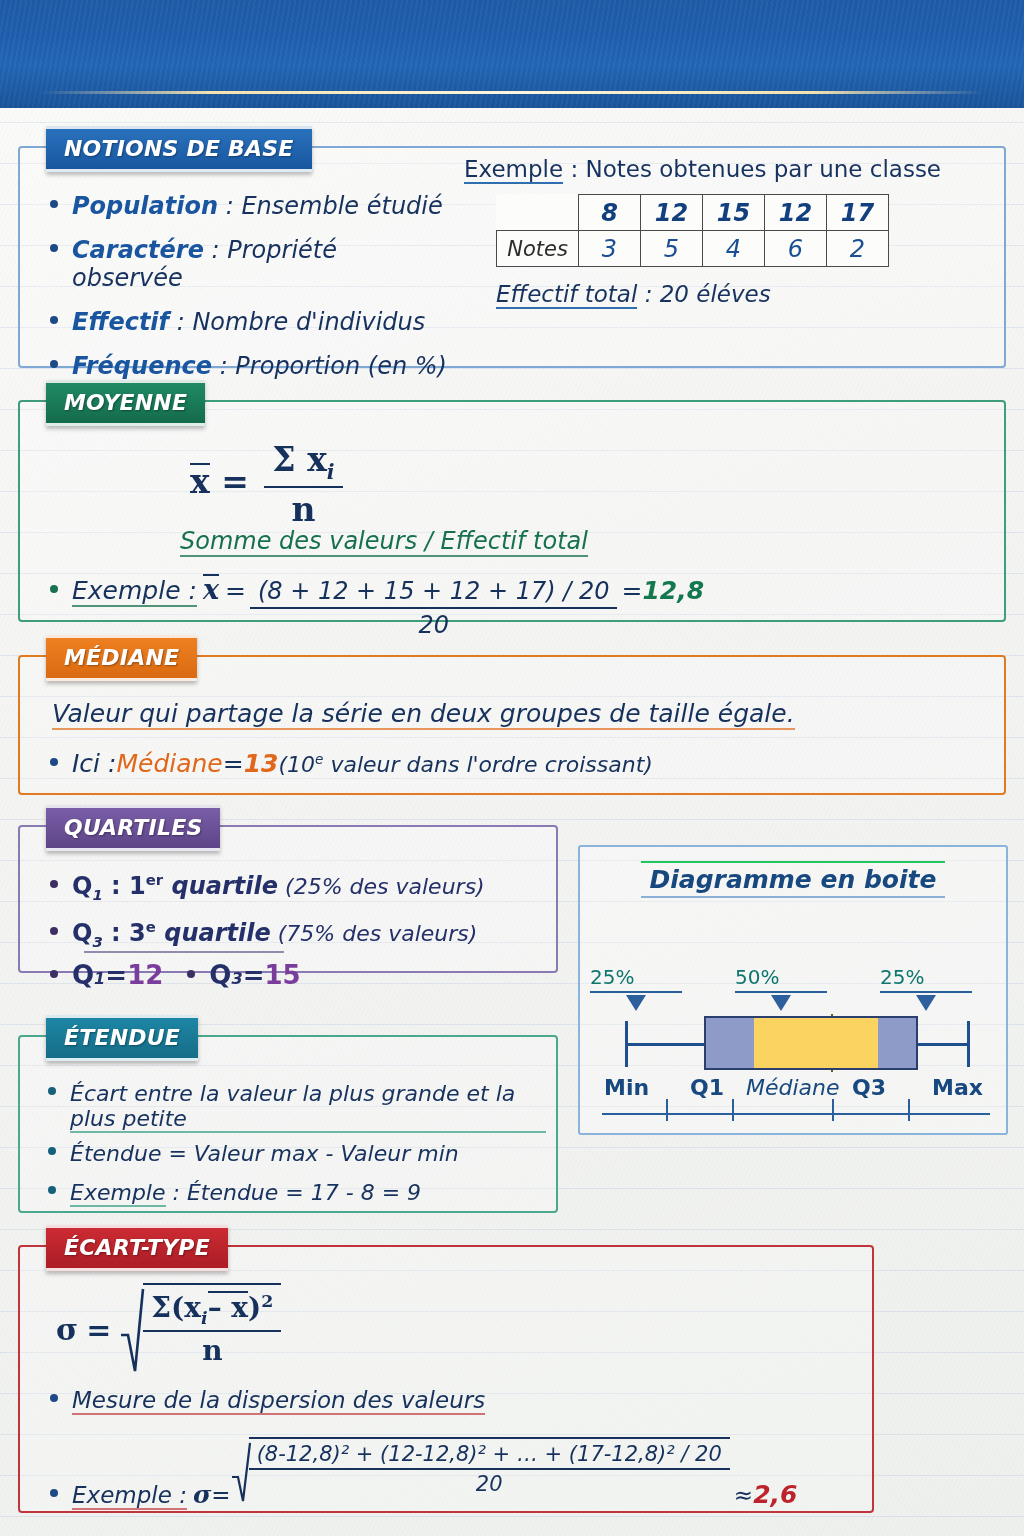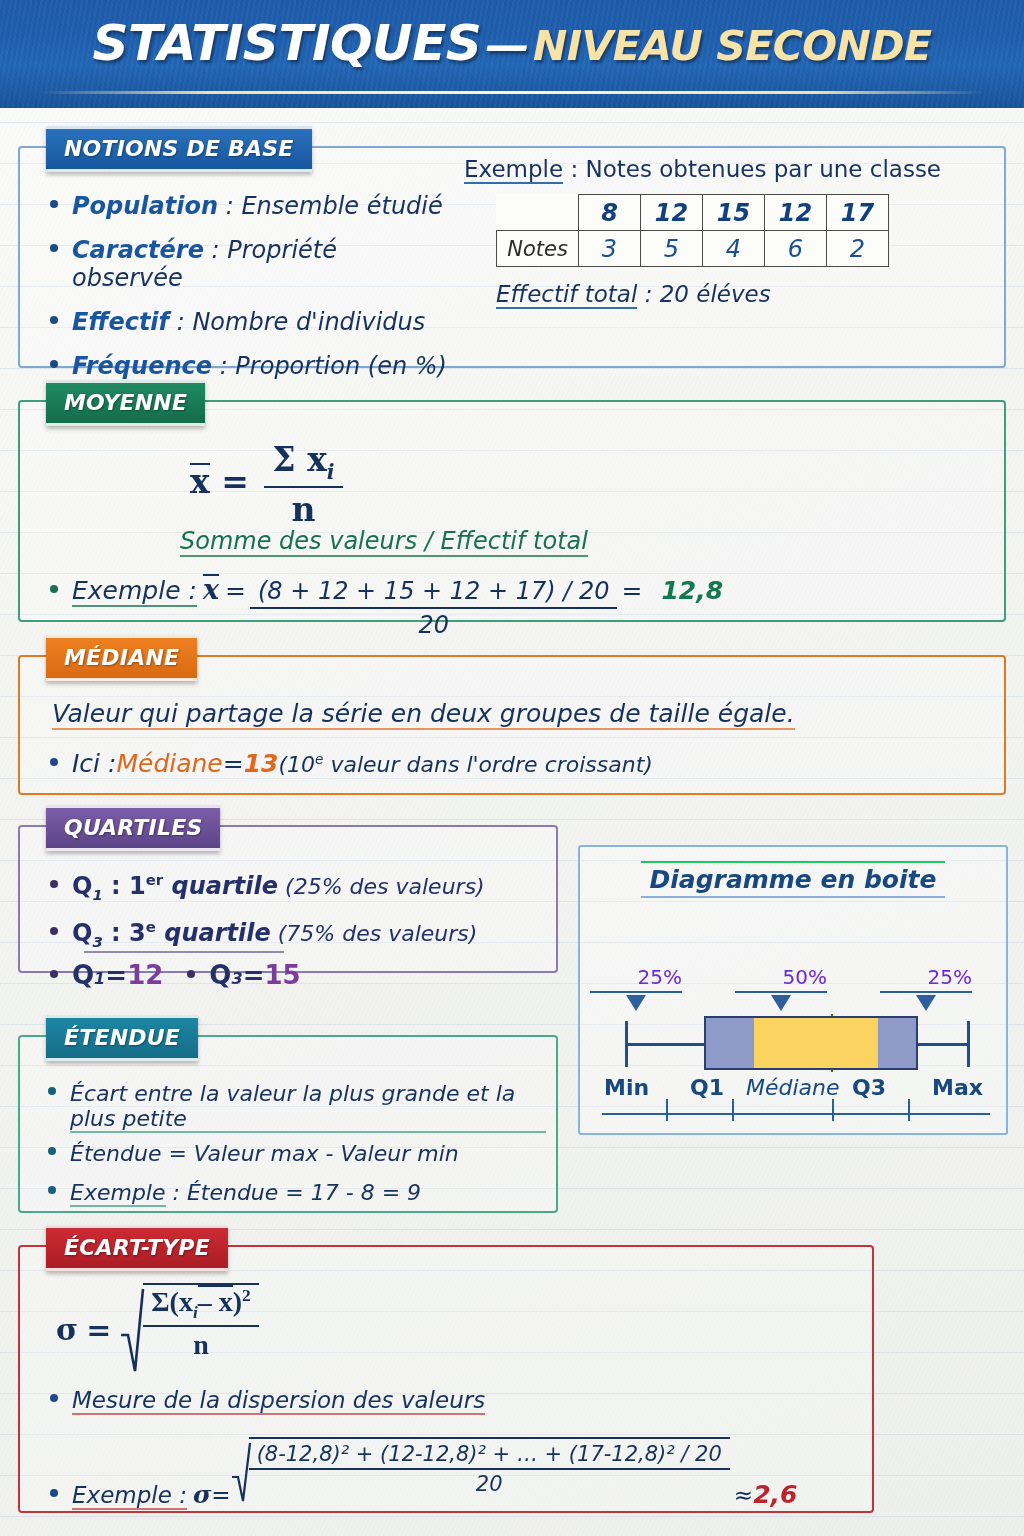--- a/index.html
+++ b/index.html
@@ -231,22 +231,22 @@
     font-size: 25px; font-style: italic; font-weight: 700;
     color: #17487f;
   }
   #bp-title span {
     border-top: 2px solid #22c55e;
     border-bottom: 2px solid #8ab0d8;
     padding: 2px 8px;
   }
   .pct {
     position: absolute;
-    font-size: 20px; color: #6d28d9; font-weight: 400;
-    text-align: right;
+    font-size: 20px; color: #0f766e; font-weight: 400;
+    text-align: left;
   }
   .pct .bar {
     display: block;
     height: 2px;
     background: #2a5f9e;
     margin-top: 2px;
   }
   .tri {
     position: absolute;
     width: 0; height: 0;
@@ -285,35 +285,32 @@
     width: 388px; height: 2px;
     background: #2a5f9e;
   }
   .ruler-tick {
     position: absolute;
     width: 2px; height: 22px;
     background: #2a5f9e;
     top: 252px;
   }
 
-  .val-green  { color: #14784f; font-weight: 700; margin-left: 19px; }
+  .val-green  { color: #14784f; font-weight: 700; }
   .val-orange { color: #e1681a; font-weight: 700; }
   .val-purple { color: #7a3d9c; font-weight: 700; }
   .val-red    { color: #bd232c; font-weight: 700; }
 </style>
 </head>
 <body>
 
 <div id="page"></div>
 
 <div id="header">
   <div class="sheen"></div>
-  <div id="title-wrap">
-    <span class="ttl-main">STATISTIQUES</span><span class="ttl-dash">—</span><span class="ttl-sub">NIVEAU SECONDE</span>
-  </div>
 </div>
 
 <div class="section sec-blue" style="left:18px; top:146px; width:988px; height:222px;">
   <div class="badge badge-blue">NOTIONS DE BASE</div>
 
   <div class="bullets" style="top:44px; width:400px;">
     <div class="bul">
       <span class="dot"></span>
       <span><span class="kw">Population</span><span> : </span><span>Ensemble étudié</span></span>
     </div>
@@ -514,21 +511,21 @@
 <div class="section sec-red" style="left:18px; top:1245px; width:856px; height:268px;">
   <div class="badge badge-red">ÉCART-TYPE</div>
 
   <div class="formula" style="position:absolute; left:36px; top:36px; font-size:30px; display:flex; align-items:center;">
     <span>σ</span>
     <span style="margin:0 8px;">=</span>
     <span class="sqrt-wrap">
       <svg width="26" height="92" viewBox="0 0 26 92">
         <path d="M2 52 L9 52 L16 88 L24 6" stroke="#16315c" stroke-width="2.6" fill="none" stroke-linejoin="miter"></path>
       </svg>
-      <span class="frac" style="font-size:28px; border-top:2.6px solid #16315c; padding-top:0; margin-left:-2px;font-family:Liberation Serif, serif;">
+      <span class="frac" style="font-size:28px; border-top:2.6px solid #16315c; padding-top:6px; margin-left:-2px;">
         <span class="num"><span>Σ</span><span>(x</span><sub class="i">i</sub><span class="ovl" style="border-top-width:2px;"> – x</span><span>)</span><sup class="i">2</sup></span>
         <span class="den">n</span>
       </span>
     </span>
   </div>
 
   <div style="position:absolute; left:30px; top:140px; font-size:23px; color:#16315c; font-style:italic; display:flex; align-items:baseline;">
     <span class="dot red"></span>
     <span class="uline-red">Mesure de la dispersion des valeurs</span>
   </div>

